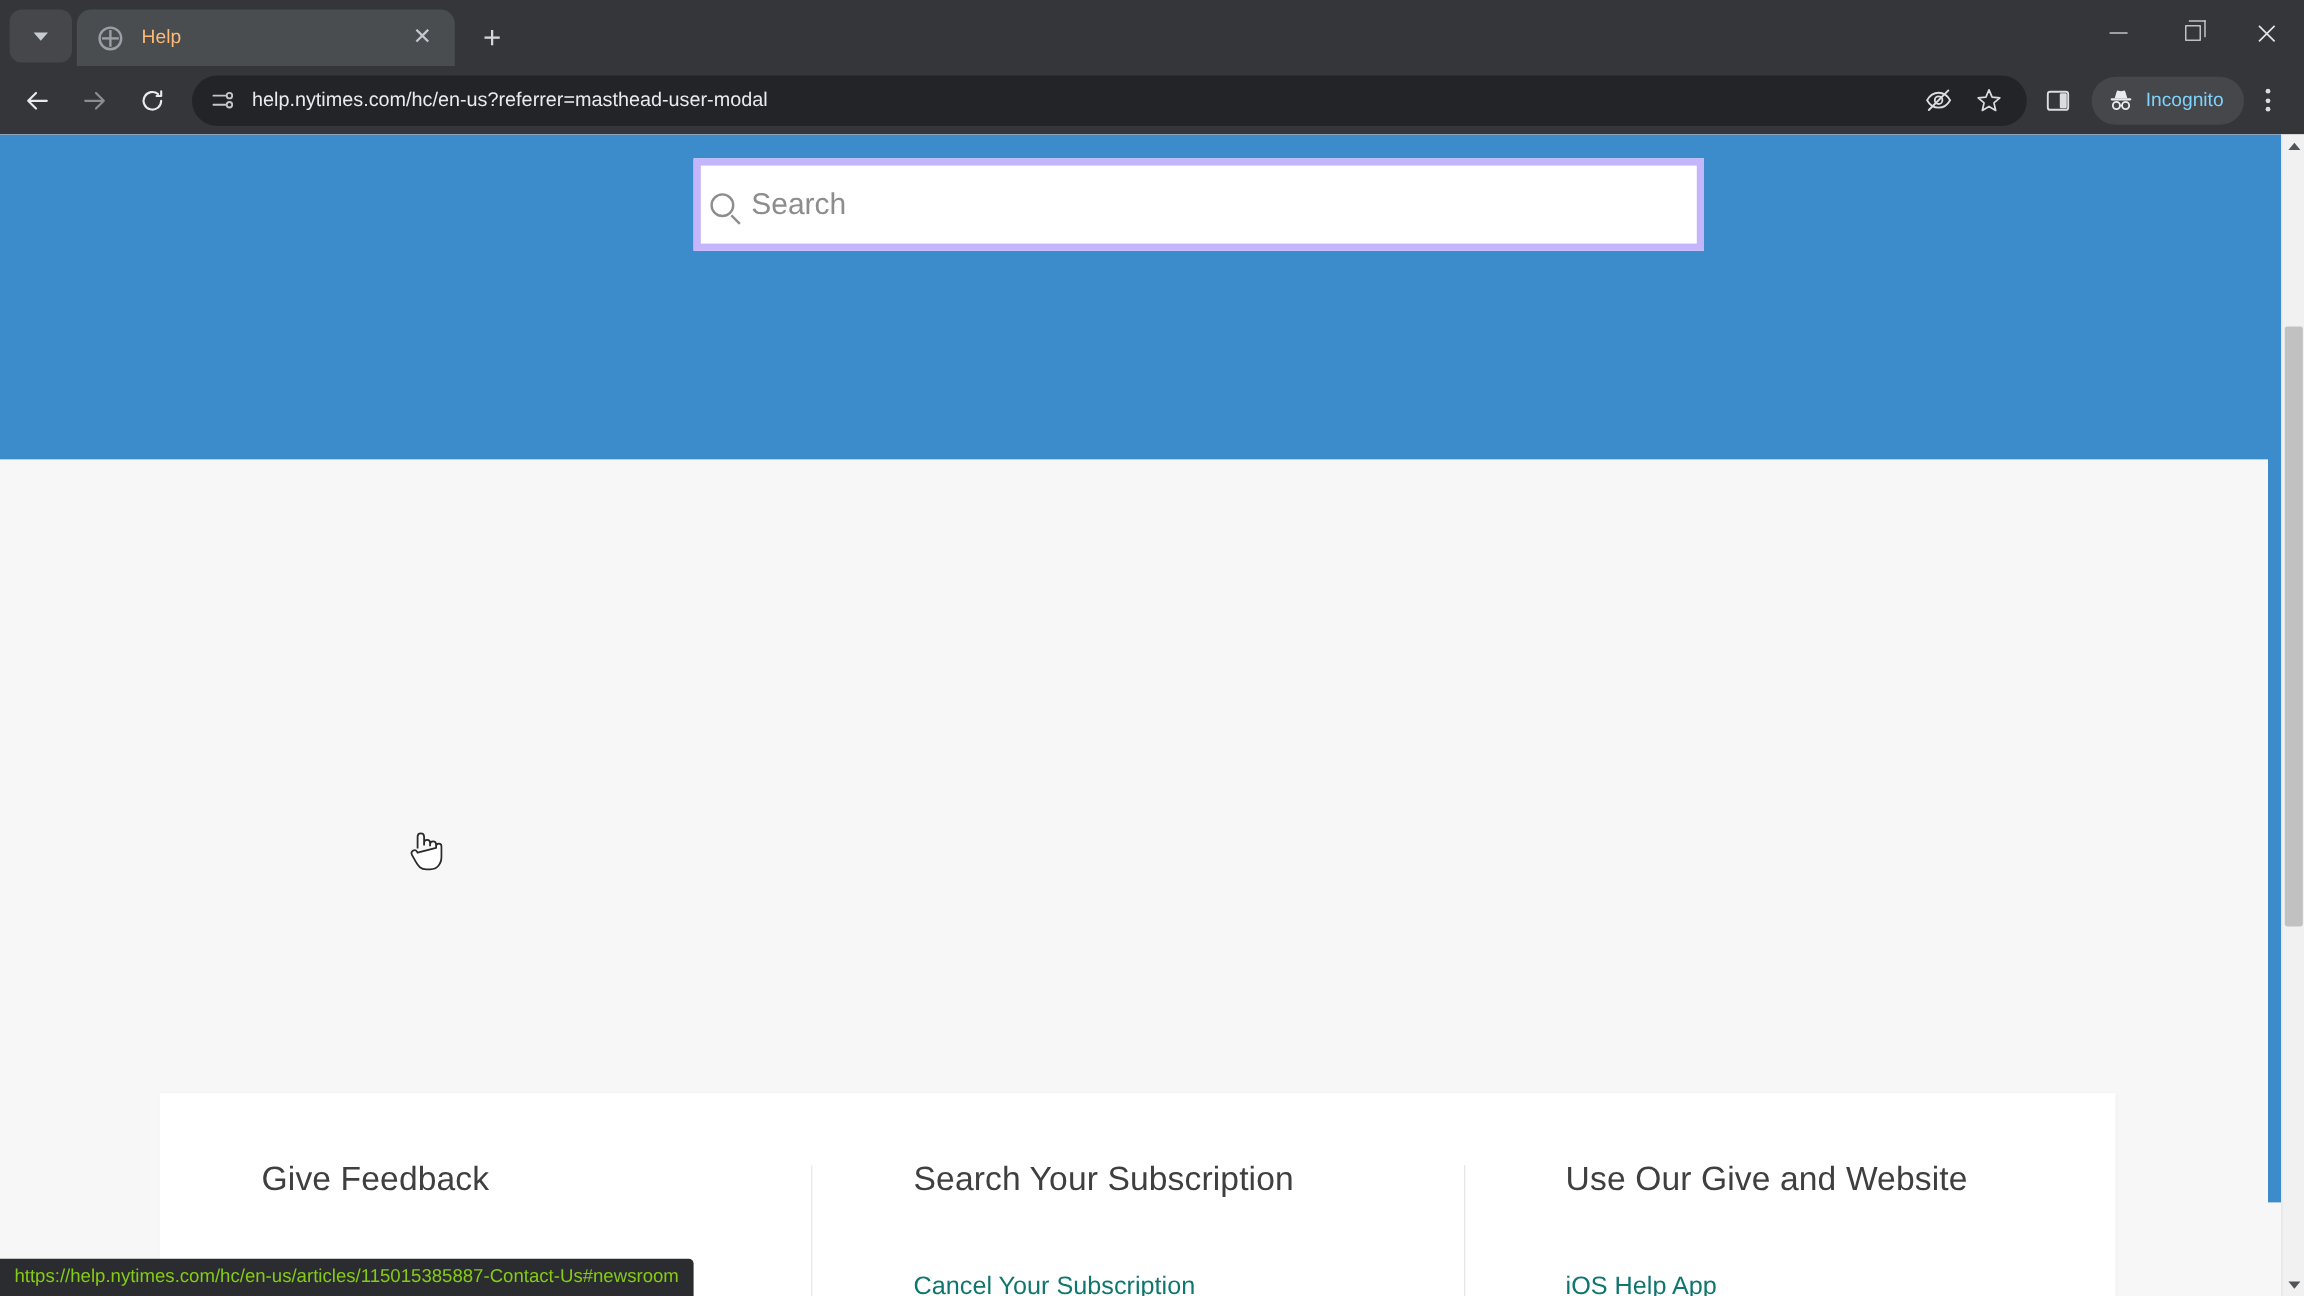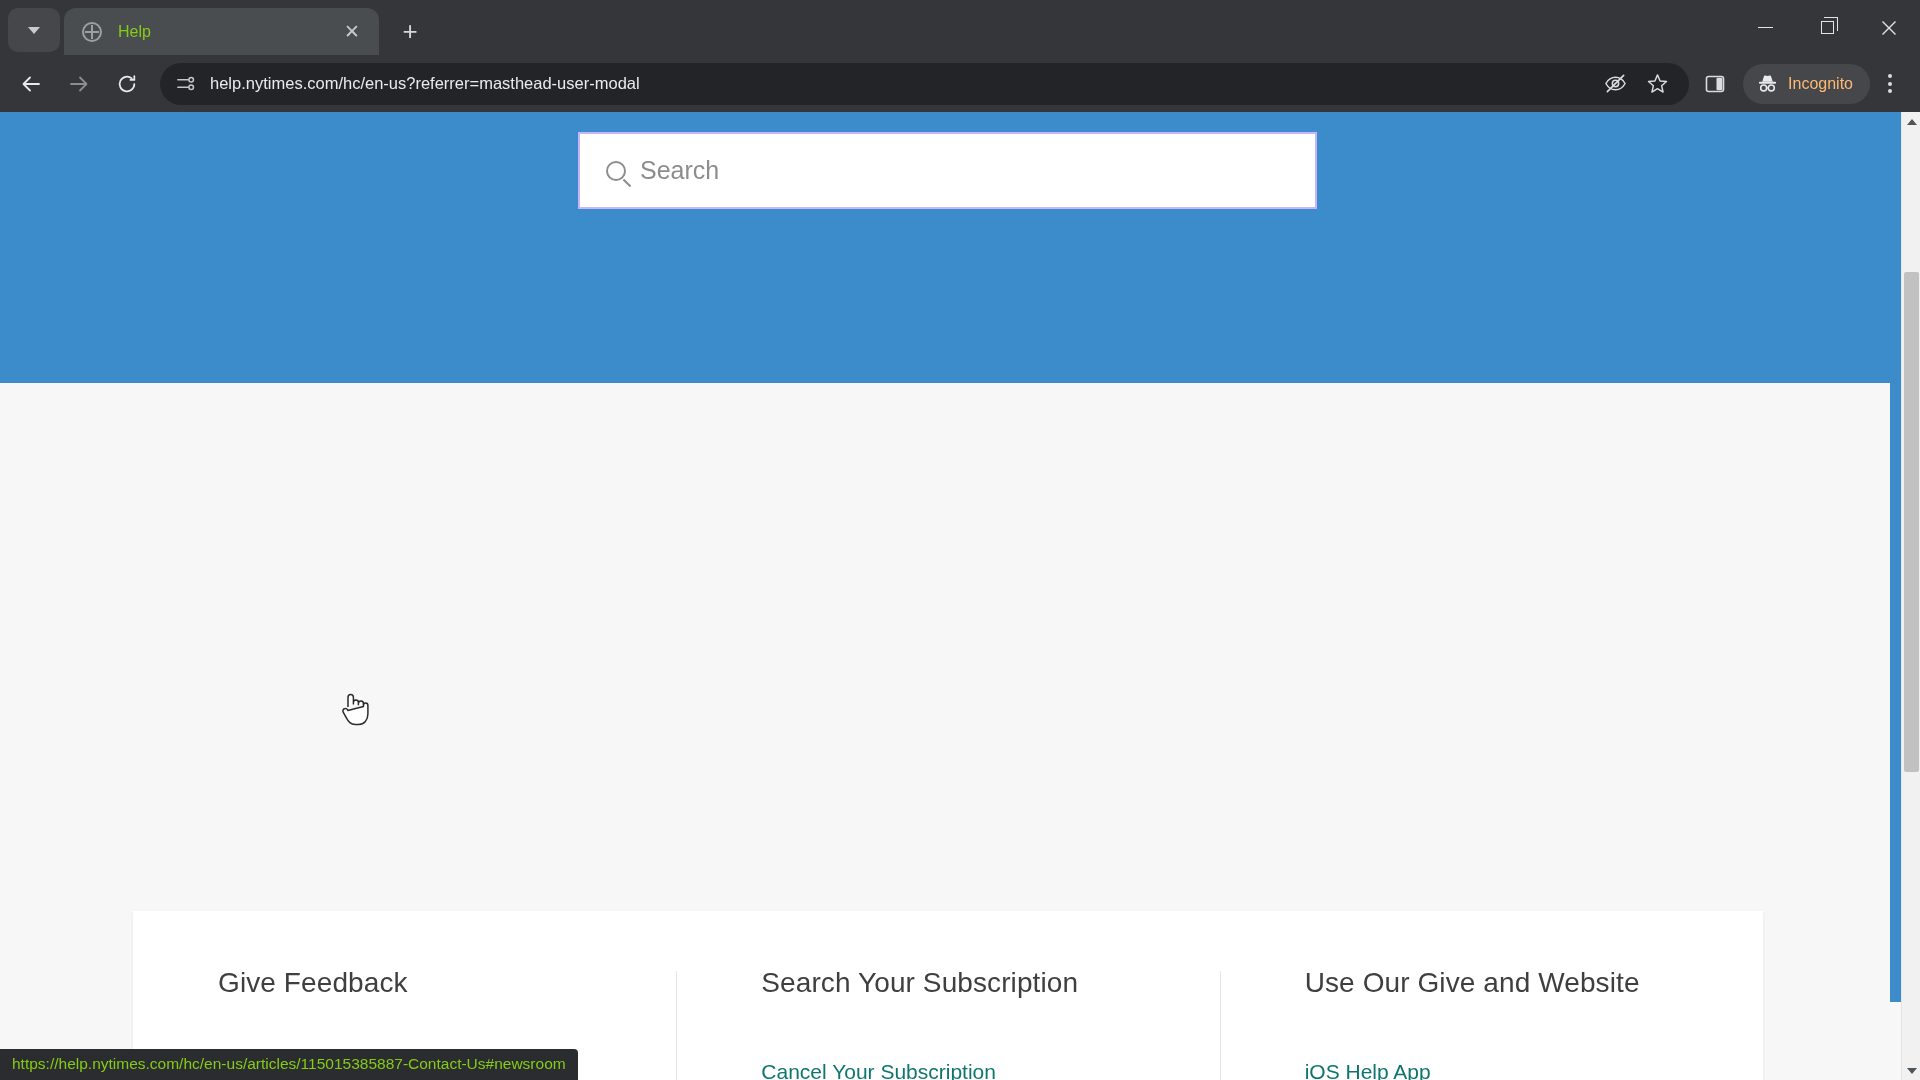--- a/index.html
+++ b/index.html
@@ -46,21 +46,21 @@
   }
   .tab-favicon::before {
     content:""; position:absolute; left:1px; right:1px; top:7px;
     height:2px; background:#9aa0a6;
   }
   .tab-favicon::after {
     content:""; position:absolute; left:7px; top:1px; bottom:1px;
     width:2px; background:#9aa0a6;
   }
   .tab-title {
-    flex: 1; color: #84cc16; font-size: 16px;
+    flex: 1; color: #fdba74; font-size: 16px;
     white-space: nowrap; overflow: hidden; text-overflow: ellipsis;
   }
   .tab-close {
     width: 26px; height: 26px; border-radius: 50%;
     display: flex; align-items: center; justify-content: center;
     color: #c5c8cc; font-size: 19px; line-height: 1; cursor: pointer;
   }
   .newtab {
     width: 38px; height: 38px; margin: 0 0 5px 12px;
     display: flex; align-items: center; justify-content: center;
@@ -117,42 +117,42 @@
   .tool-icon {
     width: 40px; height: 40px; border-radius: 50%;
     display: flex; align-items: center; justify-content: center;
     cursor: pointer;
   }
   .incognito-pill {
     height: 40px; border-radius: 20px; background: #46474a;
     display: flex; align-items: center; gap: 9px;
     padding: 0 17px 0 13px; margin-left: 8px; cursor: pointer;
   }
-  .incognito-pill span { color: #fdba74; font-size: 16px; }
+  .incognito-pill span { color: #7dd3fc; font-size: 16px; }
   .dots { display: flex; flex-direction: column; gap: 3.5px; align-items: center; }
   .dots i { width: 4px; height: 4px; border-radius: 50%; background: #dadce0; display:block; }
 
   
   .viewport {
     position: absolute; left: 0; top: 112px;
     width: 1920px; height: 968px;
     background: #ffffff; overflow: hidden;
   }
   .page { position: absolute; left: 0; top: 0; width: 1901px; height: 968px; }
 
   .hero {
     height: 271px; width: 1901px;
     background: #3c8ccc;
     position: relative;
   }
   .hero-search {
     position: absolute; left: 578px; top: 20px;
-    width: 739px; height: 77px;
-    background: #fff; border: 2px solid #c4b5fd;
-    display: flex; align-items: center; padding-left: 26px;
+    width: 842px; height: 77px;
+    background: #fff; border: 6px solid #c4b5fd;
+    display: flex; align-items: center; padding-left: 8px;
   }
   .mag {
     width: 20px; height: 20px; border: 2px solid #8d8d8d;
     border-radius: 50%; position: relative; flex: 0 0 20px;
   }
   .mag::after {
     content:""; position:absolute; right:-8px; bottom:-5px;
     width: 10px; height: 2px; background:#8d8d8d;
     transform: rotate(45deg);
   }

